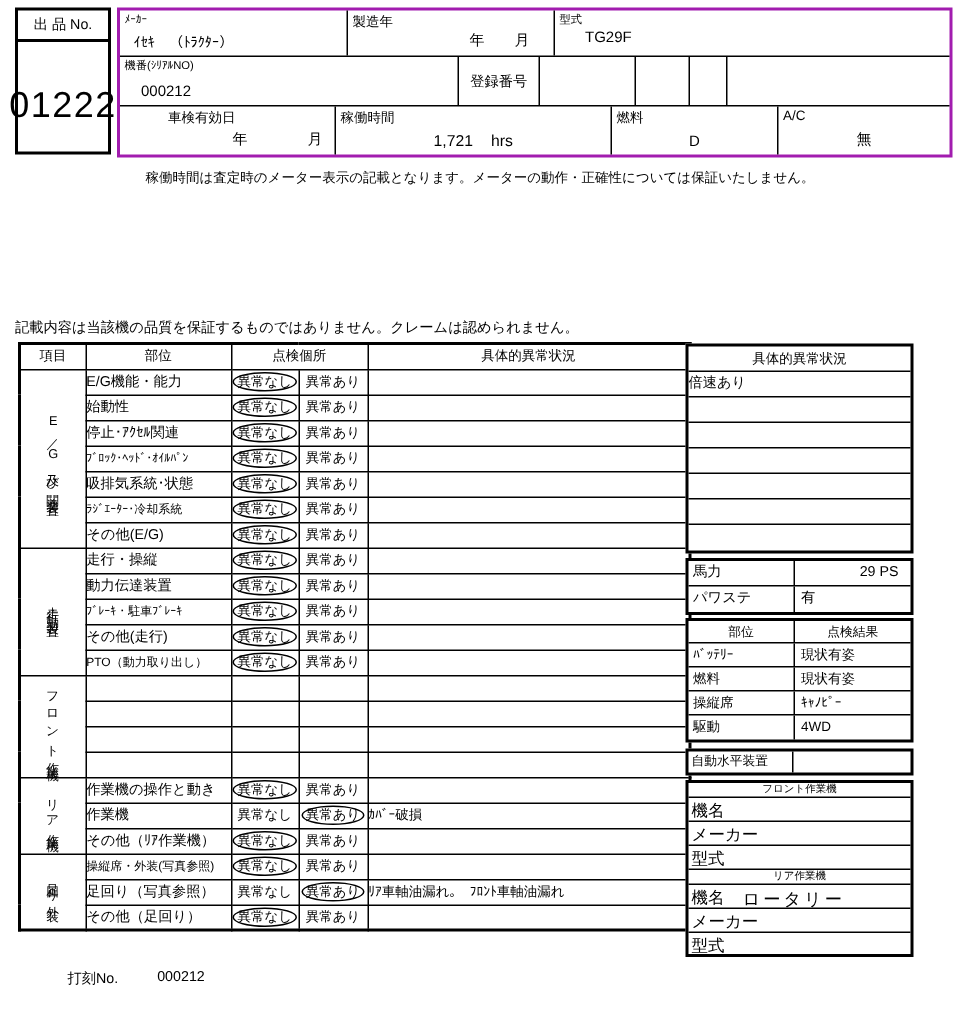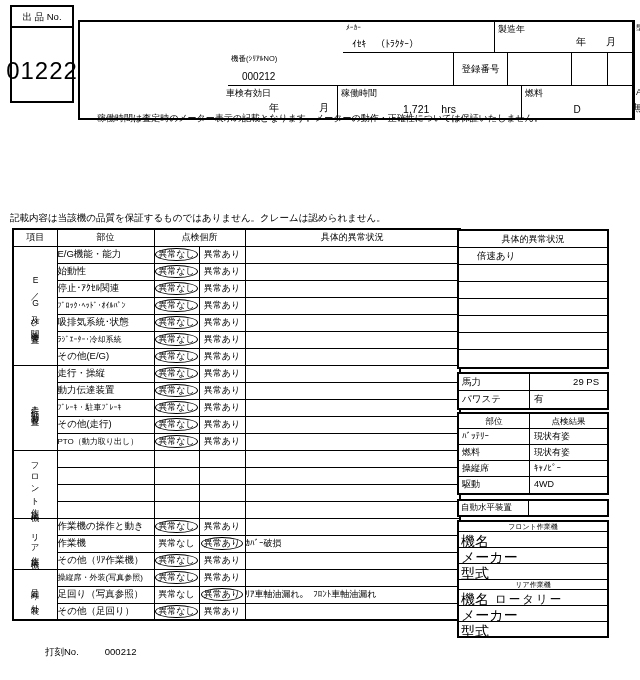--- a/index.html
+++ b/index.html
@@ -5,21 +5,21 @@
   html,body{margin:0;padding:0;background:#fff;}
   .page{position:relative;width:640px;height:680px;background:#fff;color:#000;
         font-family:"Liberation Sans","DejaVu Sans",sans-serif;overflow:hidden;}
 
   
   .lot-box{position:absolute;left:10px;top:5px;width:64px;height:98px;border:2px solid #000;box-sizing:border-box;}
   .lot-label{height:19px;line-height:19px;text-align:center;font-size:9.5px;border-bottom:2px solid #000;}
   .lot-number{height:86px;display:flex;align-items:center;justify-content:center;font-size:24px;letter-spacing:1px;}
 
   
-  .head-box{position:absolute;left:78px;top:20px;width:557px;height:100px;border:2px solid #000000;box-sizing:border-box;display:flex;flex-direction:column;align-items:flex-end;}
+  .head-box{position:absolute;left:78px;top:5px;width:557px;height:100px;border:2px solid #a21caf;box-sizing:border-box;display:flex;flex-direction:column;}
   .hrow{display:flex;border-bottom:1px solid #000;box-sizing:border-box;}
   .hrow:last-child{border-bottom:none;flex:1;padding-left:29px;}
   .hrow1{height:31px;} .hrow2{height:33px;}
   .hcell{position:relative;border-right:1px solid #000;box-sizing:border-box;}
   .hcell:last-child{border-right:none;}
   .hcell.grow{flex:1;}
   .hlabel{position:absolute;top:1px;left:3px;font-size:7.5px;white-space:nowrap;}
   .hlabel-md{font-size:9px;}
   .hvalue{position:absolute;bottom:3px;font-size:10px;white-space:nowrap;}
   .v-maker{left:9px;font-size:9.5px;}
@@ -46,21 +46,21 @@
   .oval{display:inline-block;border:1.5px solid #000;border-radius:50%;padding:0 2px;line-height:11px;}
   .plain{display:inline-block;line-height:11px;}
   .detail-cell{font-size:9px;padding-left:4px;white-space:nowrap;overflow:hidden;margin-left:18px;}
   .group-cell{text-align:center;vertical-align:middle;}
   .vtext{writing-mode:vertical-rl;text-orientation:upright;font-size:8.5px;letter-spacing:2px;line-height:1;display:inline-block;}
 
   
   .sbox{position:absolute;left:457px;width:152px;border:2px solid #000;box-sizing:border-box;background:#fff;}
   .s1{top:229px;height:140px;}
   .s1-header{height:17px;line-height:16px;text-align:center;font-size:9px;border-bottom:1px solid #000;box-sizing:border-box;}
-  .s1-row{height:17px;line-height:16px;font-size:9.5px;padding-left:18px;border-bottom:1px solid #000;box-sizing:border-box;}
+  .s1-row{height:17px;line-height:16px;font-size:9.5px;padding-left:0;border-bottom:1px solid #000;box-sizing:border-box;}
   .s1-row:last-child{border-bottom:none;}
 
   .s2{top:372px;height:38px;display:flex;flex-direction:column;}
   .spec-row{display:flex;height:17px;border-bottom:1px solid #000;box-sizing:border-box;}
   .spec-row:last-child{border-bottom:none;flex:1;}
   .spec-label{width:71px;border-right:1px solid #000;box-sizing:border-box;padding-left:3px;font-size:9.5px;line-height:16px;}
   .spec-value{flex:1;font-size:9.5px;line-height:16px;padding-left:4px;}
   .spec-value.right{text-align:right;padding-right:8px;padding-left:0;}
 
   .s3{top:412px;height:83px;display:flex;flex-direction:column;}
@@ -74,21 +74,21 @@
   .pt-value{flex:1;padding-left:4px;font-size:9px;line-height:15px;}
 
   .s4{top:499px;height:18px;display:flex;}
   .al-label{width:70px;border-right:1px solid #000;box-sizing:border-box;font-size:8.5px;line-height:13px;padding-left:2px;}
   .al-value{flex:1;}
 
   .s5{top:520px;height:118px;display:flex;flex-direction:column;}
   .imp-header{height:10px;line-height:10px;font-size:7px;text-align:center;border-bottom:1px solid #000;box-sizing:border-box;}
   .imp-row{height:16px;border-bottom:1px solid #000;box-sizing:border-box;position:relative;}
   .imp-row:last-child{border-bottom:none;flex:1;}
-  .imp-label{position:absolute;top:1px;left:2px;font-size:14px;}
+  .imp-label{position:absolute;top:1px;left:2px;font-size:11px;}
   .imp-value{position:absolute;top:2px;left:36px;font-size:11.5px;letter-spacing:2px;white-space:nowrap;}
 
   .footer{position:absolute;left:45px;top:646px;font-size:9.5px;display:flex;gap:26px;}
 </style>
 </head>
 <body>
 
 <div class="page">
 
   <div class="lot-box">

